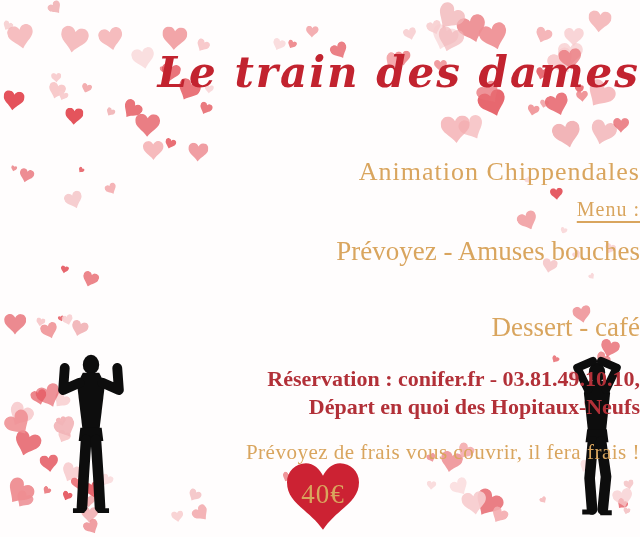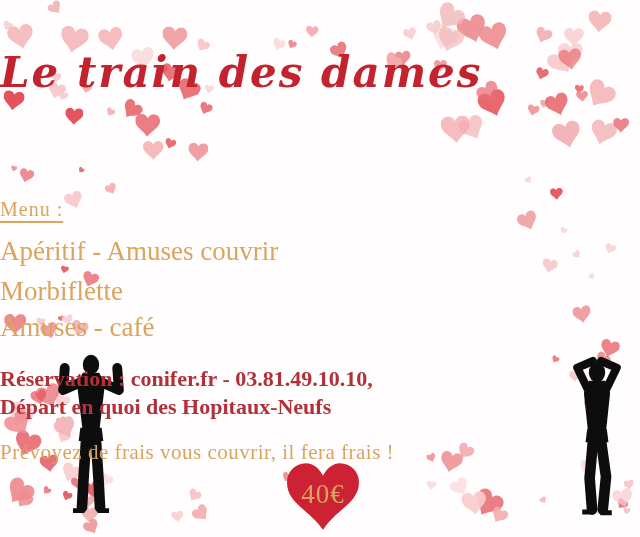--- a/index.html
+++ b/index.html
@@ -3,21 +3,21 @@
 <meta charset="utf-8">
 <style>
   html,body{margin:0;padding:0;background:#e9e9e9;}
   .poster{
     position:relative;width:640px;height:537px;background:#fffdfd;
     overflow:hidden;font-family:"Liberation Serif", serif;
   }
   .hearts{position:absolute;inset:0;pointer-events:none;}
   .heart{position:absolute;}
   .content{position:absolute;inset:0;}
-  .line{position:absolute;left:0;width:100%;text-align:left;white-space:nowrap;}
+  .line{position:absolute;left:0;width:100%;text-align:right;white-space:nowrap;}
   .title{
     top:48px;font-size:42px;font-weight:bold;font-style:italic;
     color:var(--title-red,#c2232f);letter-spacing:2px;
     font-family:"DejaVu Serif", serif;
   }
   .date{top:103px;font-size:29px;color:var(--date-red,#a92b33);letter-spacing:1px;}
   .gold{color:var(--gold,#d9a55e);}
   .animation{top:157px;font-size:26px;letter-spacing:1px;}
   .menu-heading{top:198px;font-size:20px;text-decoration:underline;text-underline-offset:5px;letter-spacing:1px;}
   .mi0{top:236px;font-size:27px;}
@@ -452,24 +452,24 @@
       <path d="M61 40 L74 13 L55 5" fill="none" stroke-width="10" stroke-linecap="round" stroke-linejoin="round"></path>
       <path d="M38 88 h24 l2 16 h-28 z" stroke="none"></path>
       <path d="M45 103 L41 148 L44 186" fill="none" stroke-width="13" stroke-linecap="round"></path>
       <path d="M55 103 L61 146 L57 186" fill="none" stroke-width="13" stroke-linecap="round"></path>
       <path d="M32 186 h14 v6 h-14 z M54 187 h14 v6 h-14 z" stroke="none"></path>
     </g>
   </svg>
 
   <div class="content">
     <div class="line title">Le train des dames</div>
+    <div class="line gold animation">Animation Chippendales</div>
     <div class="line gold menu-heading">Menu :</div>
-    <div class="line gold mi0">Apéritif - Amuses couvrir</div>
-    <div class="line gold mi1">Morbiflette</div>
-    <div class="line gold mi2">Amuses - café</div>
+    <div class="line gold mi0">Prévoyez - Amuses bouches</div>
+    <div class="line gold mi2">Dessert - café</div>
     <div class="line res">Réservation : conifer.fr - 03.81.49.10.10,</div>
     <div class="line dep">Départ en quoi des Hopitaux-Neufs</div>
     <div class="line gold notice">Prévoyez de frais vous couvrir, il fera frais !</div>
 
     <div class="price-heart">
       <svg viewBox="0 0 32 30" width="100%" height="100%">
         <path d="M23.6 0c-3.4 0-6.3 2.7-7.6 5.6C14.7 2.7 11.8 0 8.4 0 3.8 0 0 3.8 0 8.4c0 9.4 9.5 11.9 16 21.2 6.1-9.3 16-12.1 16-21.2C32 3.8 28.2 0 23.6 0z" fill="currentColor"></path>
       </svg>
       <span class="price-label">40€</span>
     </div>

